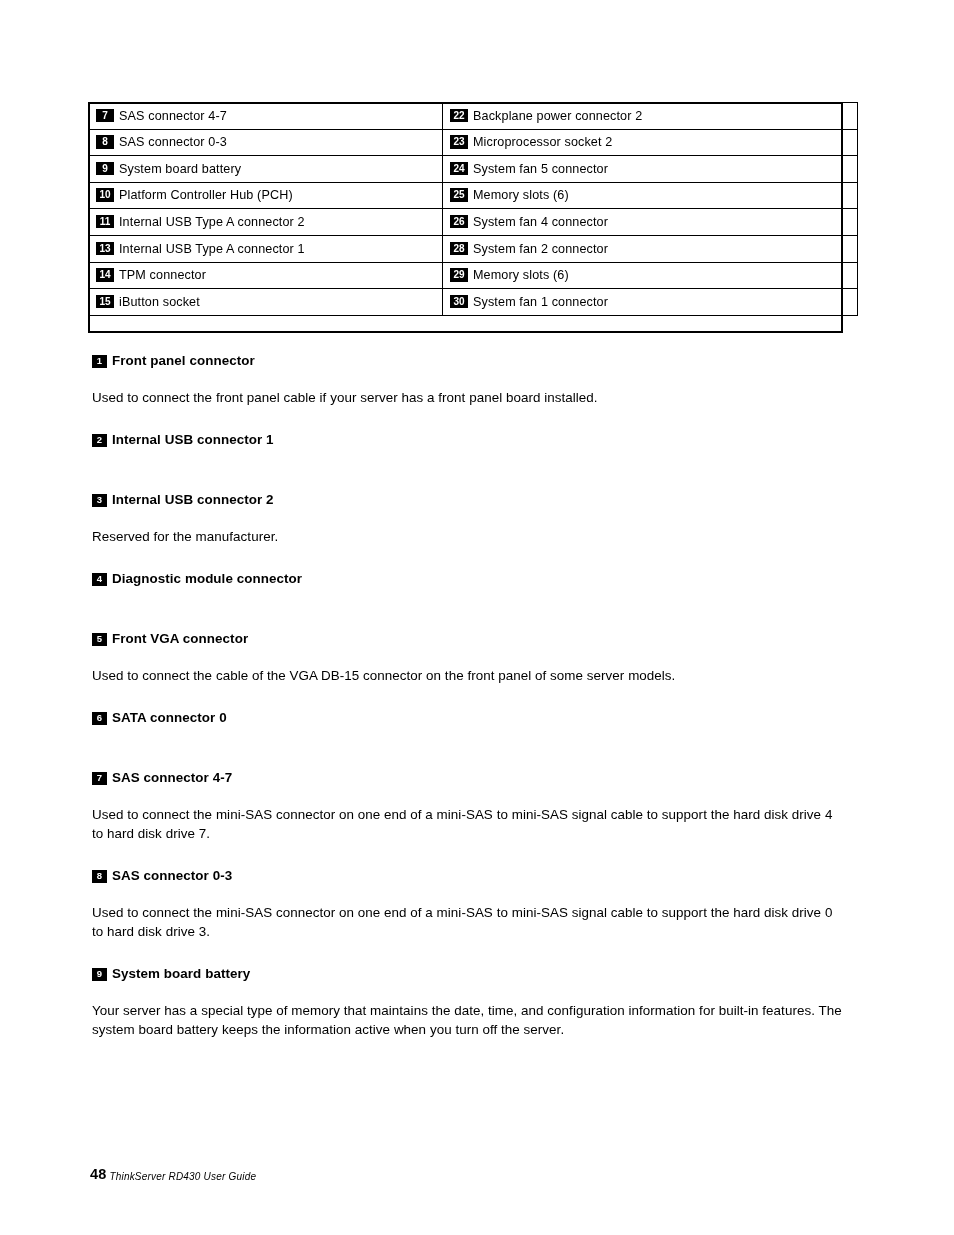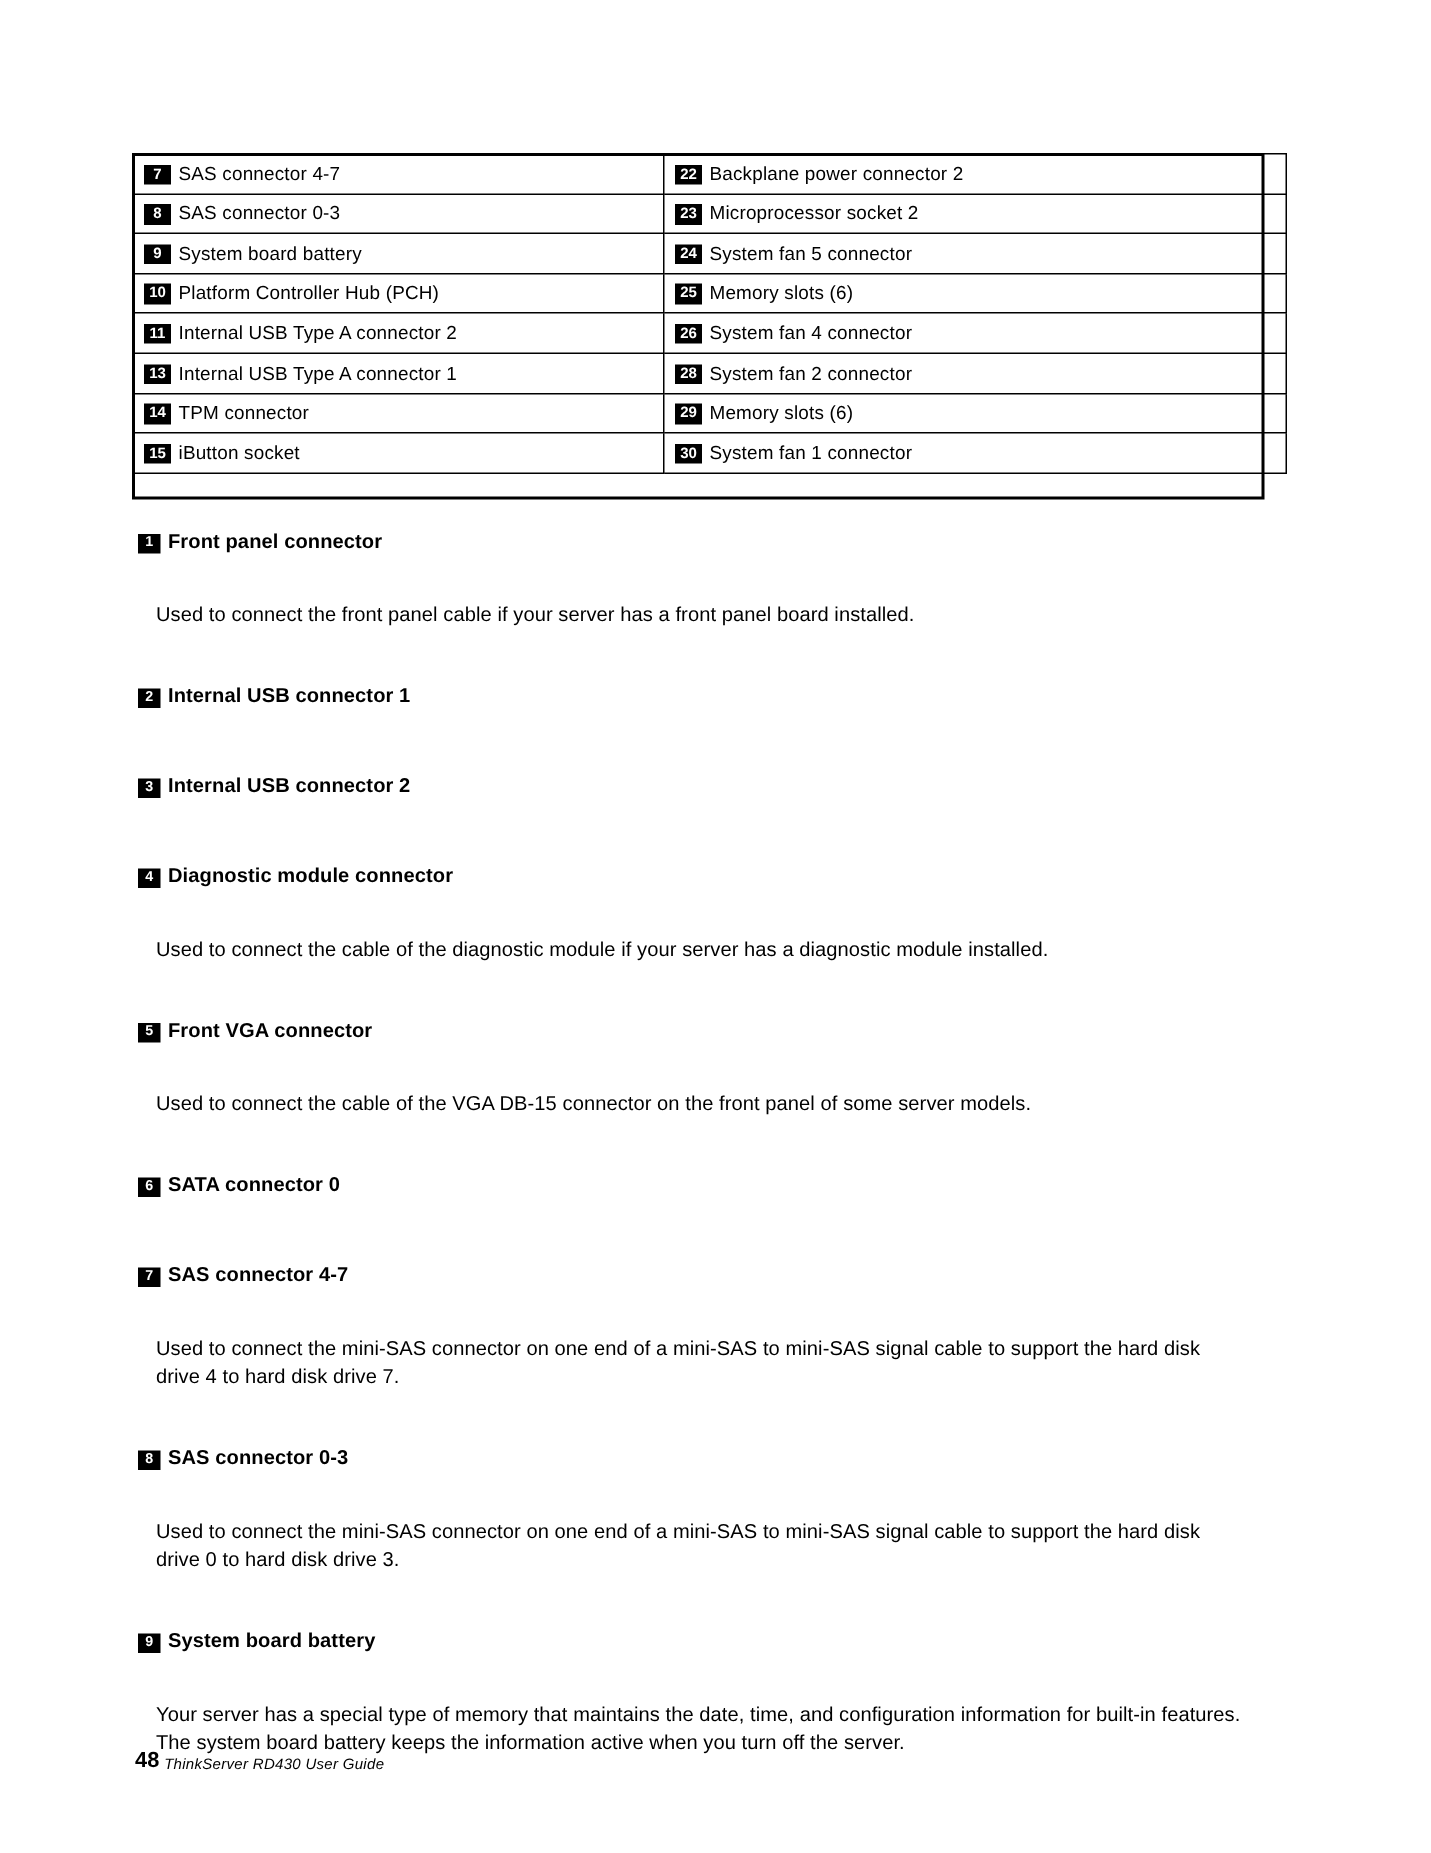--- a/index.html
+++ b/index.html
@@ -100,21 +100,21 @@
     font-size: 9.5px;
     line-height: 12.5px;
     height: 12.5px;
     min-width: 10px;
     padding: 0 2.5px;
     margin-right: 5px;
     vertical-align: 1px;
   }
 
   p.sec-body {
-    margin: 12px;
+    margin: 0;
     font-size: 13.4px;
     line-height: 19px;
     letter-spacing: 0.004em;
   }
   .sp-head   { height: 24px; }   
   .sp-body   { height: 18px; }   
 
   
   .footer {
     position: absolute;
@@ -181,24 +181,24 @@
   <div class="body-area">
       <h3 class="sec-head"><span class="badge">1</span><span>Front panel connector</span></h3>
       <div class="sp-body"></div>
       <p class="sec-body">Used to connect the front panel cable if your server has a front panel board installed.</p>
       <div class="sp-head"></div>
       <h3 class="sec-head"><span class="badge">2</span><span>Internal USB connector 1</span></h3>
       <div class="sp-body"></div>
       <div class="sp-head"></div>
       <h3 class="sec-head"><span class="badge">3</span><span>Internal USB connector 2</span></h3>
       <div class="sp-body"></div>
+      <p class="sec-body">Reserved for the manufacturer.</p>
       <div class="sp-head"></div>
       <h3 class="sec-head"><span class="badge">4</span><span>Diagnostic module connector</span></h3>
       <div class="sp-body"></div>
-      <p class="sec-body">Used to connect the cable of the diagnostic module if your server has a diagnostic module installed.</p>
       <div class="sp-head"></div>
       <h3 class="sec-head"><span class="badge">5</span><span>Front VGA connector</span></h3>
       <div class="sp-body"></div>
       <p class="sec-body">Used to connect the cable of the VGA DB-15 connector on the front panel of some server models.</p>
       <div class="sp-head"></div>
       <h3 class="sec-head"><span class="badge">6</span><span>SATA connector 0</span></h3>
       <div class="sp-body"></div>
       <div class="sp-head"></div>
       <h3 class="sec-head"><span class="badge">7</span><span>SAS connector 4-7</span></h3>
       <div class="sp-body"></div>

